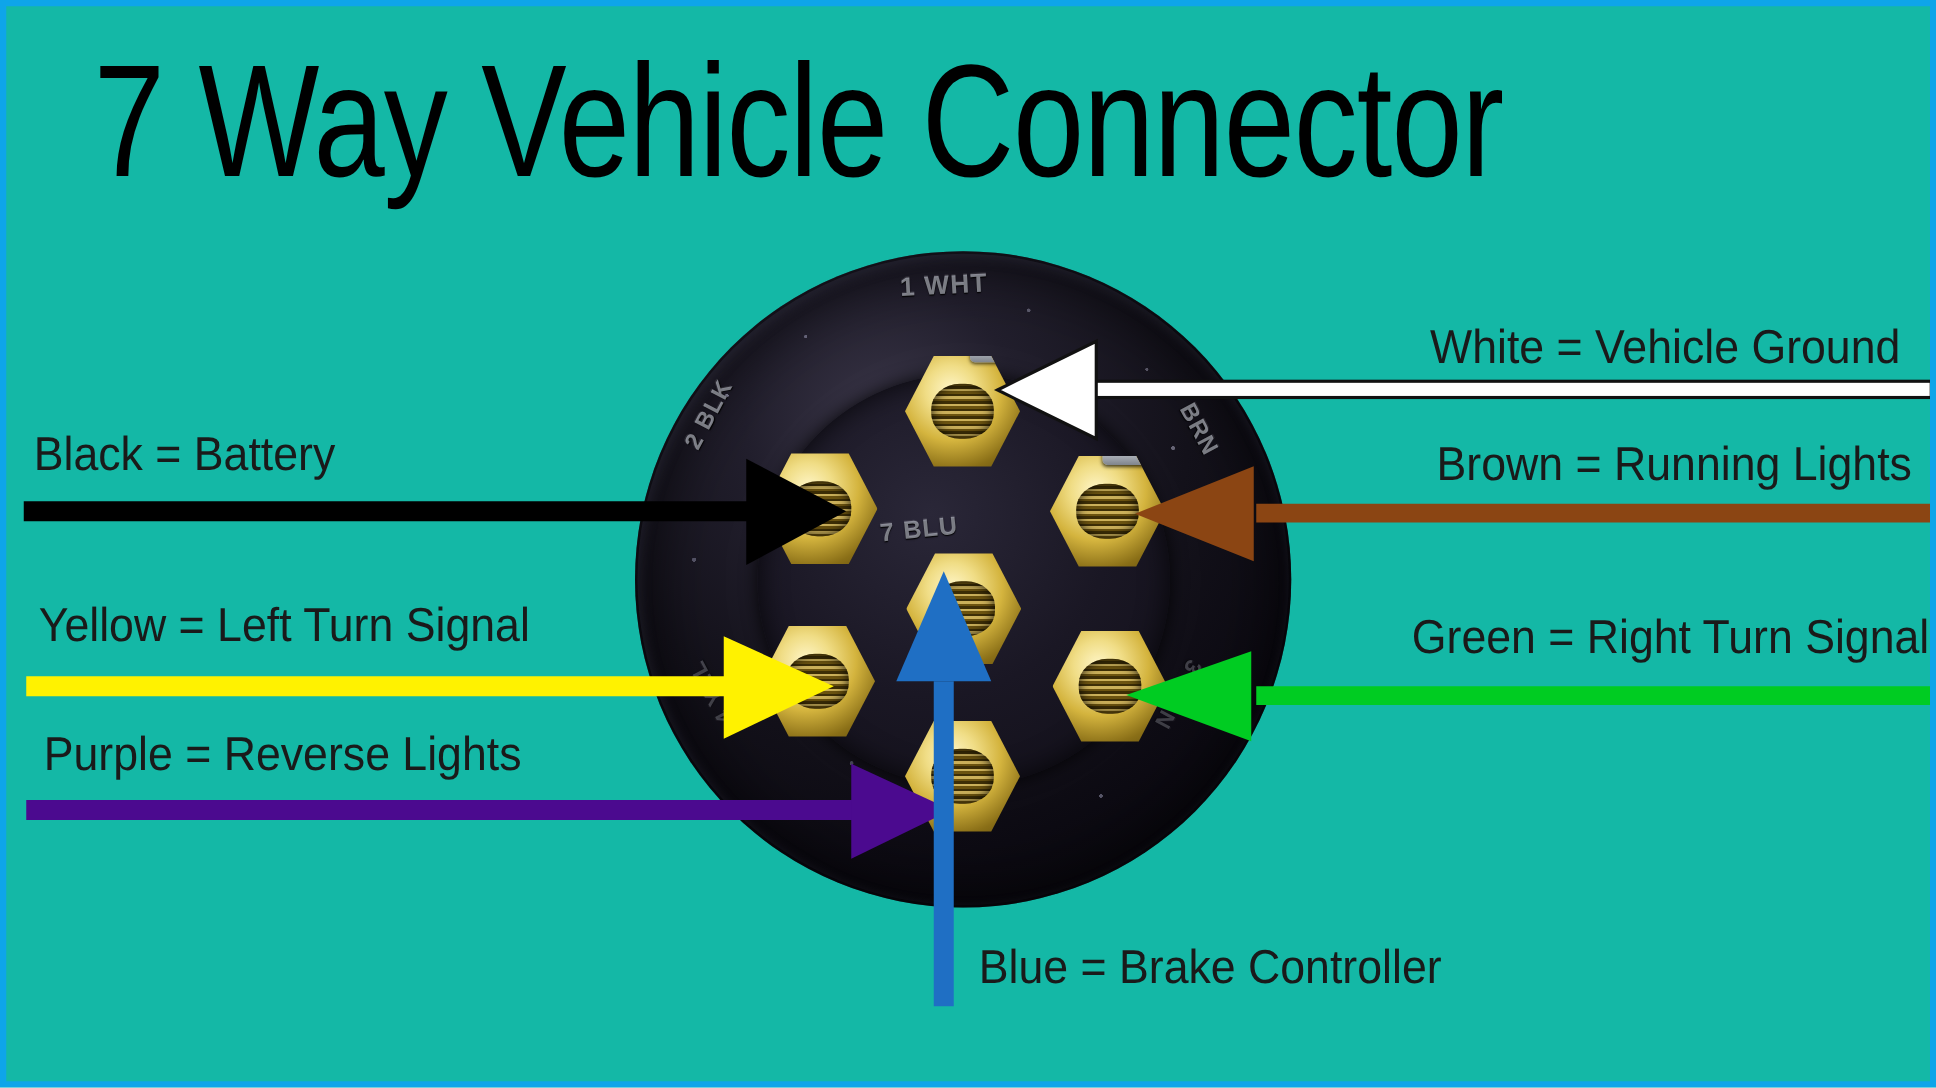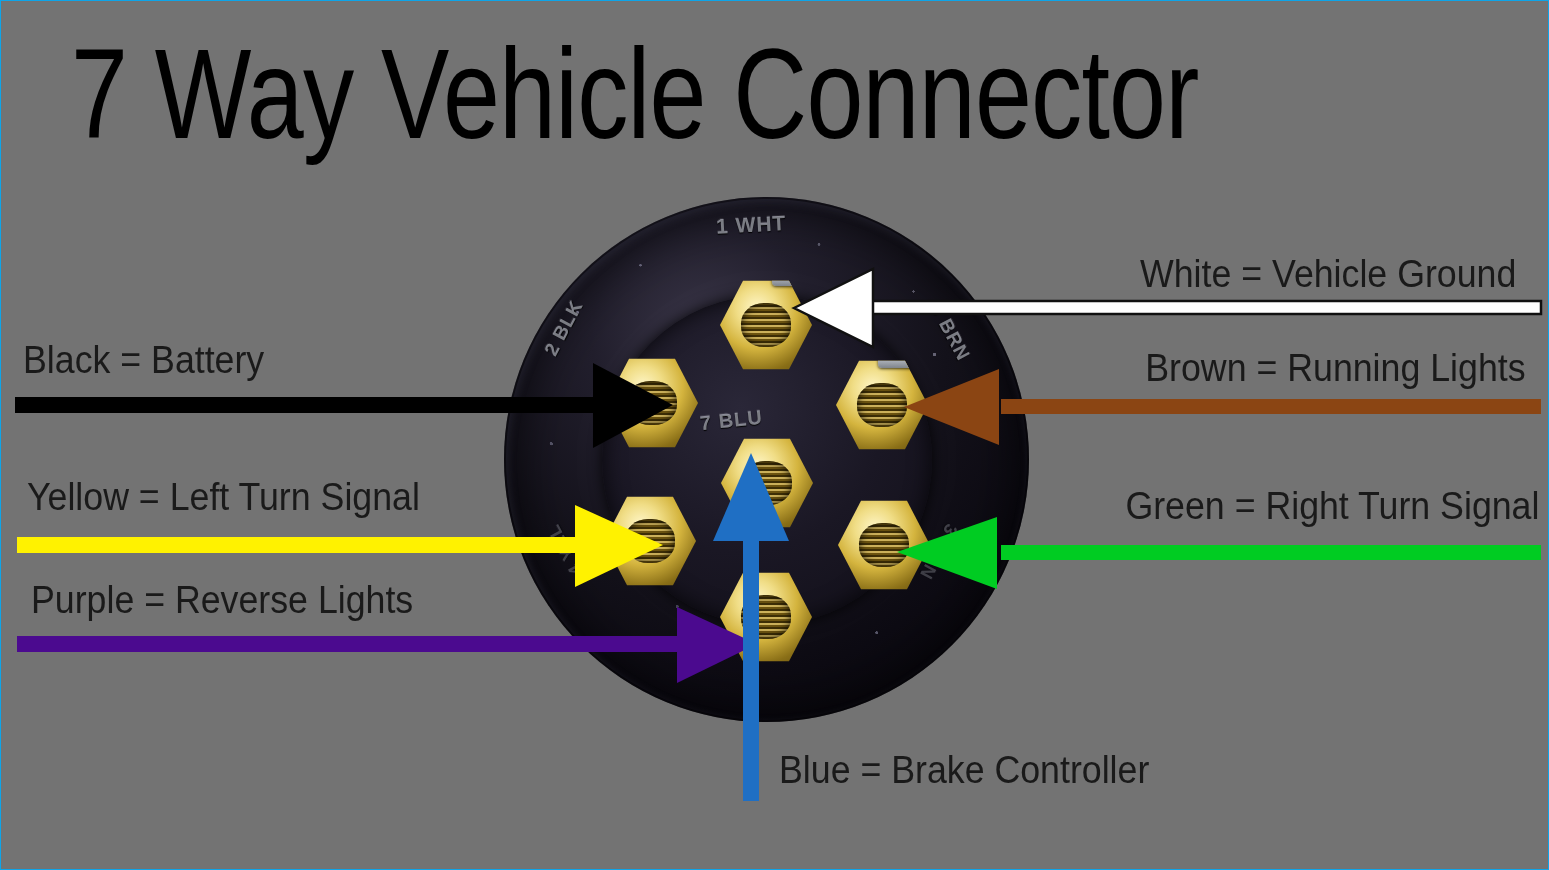--- a/index.html
+++ b/index.html
@@ -4,22 +4,22 @@
 <style>
   html, body {
     margin: 0;
     padding: 0;
     background: #ffffff;
   }
   #page {
     position: relative;
     width: 1549px;
     height: 870px;
-    background: #737373;
-    border: 1px solid #0ea5e9;
+    background: #14b8a6;
+    border: 5px solid #0ea5e9;
     box-sizing: border-box;
     overflow: hidden;
     font-family: "Liberation Sans", sans-serif;
   }
 
   
   #title {
     position: absolute;
     left: 70px;
     top: 18px;

